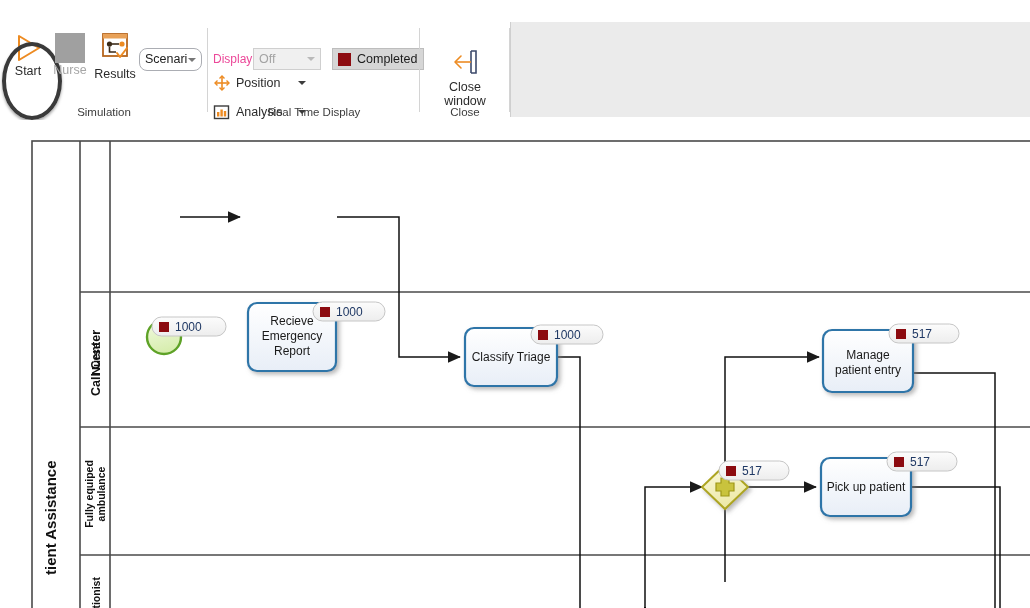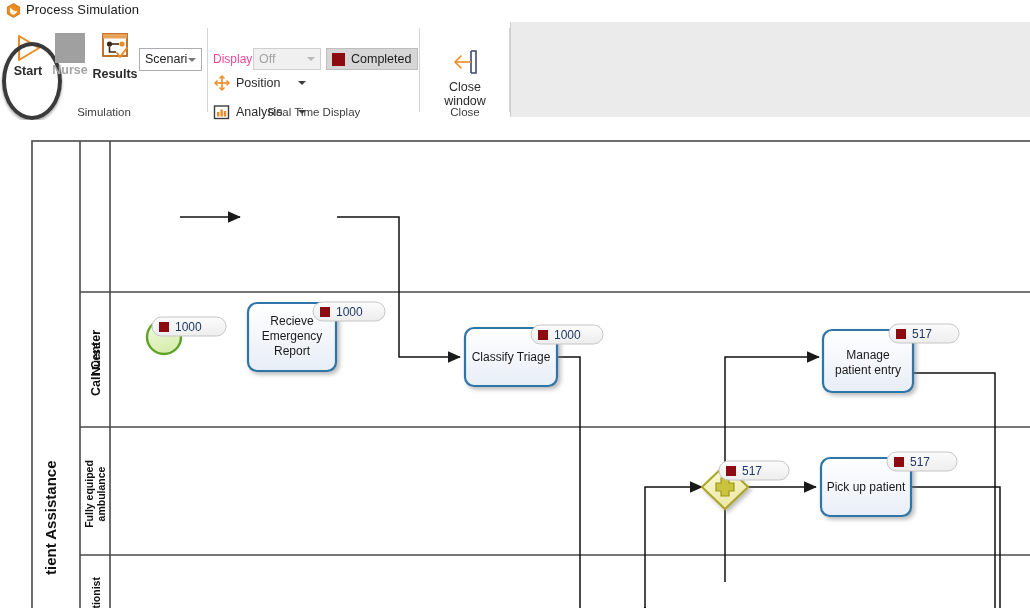--- a/index.html
+++ b/index.html
@@ -20,42 +20,42 @@
   .ribbon{position:absolute;left:0;top:22px;width:1030px;height:98px;background:#ffffff;}
   .ribbon-bg{position:absolute;left:510px;top:0;width:520px;height:95px;background:#ebebeb;border-left:1px solid #cfcfcf;}
 
   .group{position:absolute;top:0;height:97px;}
   .group .glabel{position:absolute;bottom:1px;left:0;width:100%;text-align:center;font-size:11.5px;color:#3c3c3c;margin-top:22px;}
   .group .gsep{position:absolute;right:0;top:6px;width:1px;height:84px;background:#d4d4d4;}
 
   
   #grp-sim{left:0;width:208px;}
   .btn-big{position:absolute;text-align:center;cursor:default;}
-  .btn-big .lbl{font-size:12.5px;color:#2b2b2b;margin-top:1px;line-height:13px;font-weight:bold;}
+  .btn-big .lbl{font-size:12.5px;color:#2b2b2b;margin-top:1px;line-height:13px;}
   .btn-big.disabled .lbl{color:#a6a6a6;}
 
   #btn-start{left:6px;top:8px;width:44px;}
   #btn-stop{left:52px;top:8px;width:36px;}
   #btn-results{left:92px;top:8px;width:46px;}
 
   .start-ellipse{position:absolute;left:2px;top:20px;width:52px;height:70px;border:4px solid #3a3a3a;border-radius:50%;box-shadow:0 2px 3px rgba(0,0,0,.35);}
   .play-tri-outline{position:relative;width:32px;height:32px;margin:2px auto 0;}
   .stop-sq{width:30px;height:30px;background:#a0a0a0;margin:3px auto 0;}
 
   
   .combo{position:absolute;box-sizing:border-box;border:1px solid #abadb3;background:#fff;font-size:12.5px;color:#222;padding:3px 18px 3px 5px;}
   .combo .arr{position:absolute;right:5px;top:50%;margin-top:-2px;width:0;height:0;border-left:4px solid transparent;border-right:4px solid transparent;border-top:4px solid #777;}
-  #combo-scenario{left:139px;top:26px;width:63px;height:23px;}
+  #combo-scenario{left:139px;top:26px;width:63px;height:23px;border-radius:8px;}
 
   
   #grp-rtd{left:208px;width:212px;}
   .rtd-label{position:absolute;font-size:12px;color:#ec4899;}
   #lbl-display{left:5px;top:30px;}
   #combo-display{left:45px;top:26px;width:68px;height:22px;color:#a3a3a3;background:#f0f0f0;border-color:#cfcfcf;}
-  #btn-completed{position:absolute;left:118px;top:26px;height:22px;box-sizing:border-box;background:#d6d6d6;border:1px solid #bdbdbd;padding:0 6px 0 5px;display:flex;align-items:center;gap:6px;}
+  #btn-completed{position:absolute;left:124px;top:26px;height:22px;box-sizing:border-box;background:#d6d6d6;border:1px solid #bdbdbd;padding:0 6px 0 5px;display:flex;align-items:center;gap:6px;}
   #btn-completed .sw{width:13px;height:13px;background:#8C0B10;}
   #btn-completed .txt{font-size:12.5px;color:#1b1b1b;}
 
   .menu-row{position:absolute;left:5px;height:22px;display:flex;align-items:center;}
   #row-position{top:50px;}
   #row-analysis{top:79px;}
   .menu-row .mi{width:18px;height:16px;position:relative;margin-right:5px;}
   .menu-row .mtxt{font-size:12.5px;color:#2b2b2b;}
   .menu-row .mcaret{position:absolute;left:85px;top:9px;width:0;height:0;border-left:4px solid transparent;border-right:4px solid transparent;border-top:4px solid #3c3c3c;}
 
@@ -67,29 +67,20 @@
 
   
   .canvas{position:absolute;left:0;top:120px;width:1030px;height:488px;background:#ffffff;overflow:hidden;}
   .canvas svg{display:block;}
 </style>
 </head>
 <body>
 
 <div class="app">
 
-  <div class="titlebar">
-    <span class="app-icon">
-      <svg width="15" height="15" viewBox="0 0 15 15">
-        <polygon points="7.5,0.6 13.6,4 13.6,11 7.5,14.4 1.4,11 1.4,4" fill="#EE8B1E" stroke="#C96D10" stroke-width="0.8"></polygon>
-        <path d="M4.2 4.3 C6.2 7.2 8.6 8.4 11.3 8.3 C10.2 10.8 8.2 12.2 6.3 11.6 C4.2 11 3.4 7.6 4.2 4.3 Z" fill="#ffffff" opacity="0.92"></path>
-      </svg>
-    </span>
-    <span class="title">Process Simulation</span>
-  </div>
 
   <div class="ribbon">
     <div class="ribbon-bg"></div>
 
     <div class="group" id="grp-sim">
 
       <div class="btn-big" id="btn-start">
         <div class="play-tri-outline">
           <svg width="32" height="32" viewBox="0 0 32 32">
             <polygon points="7,4 27,16 7,28" fill="none" stroke="#ED8B22" stroke-width="2" stroke-linejoin="round"></polygon>

